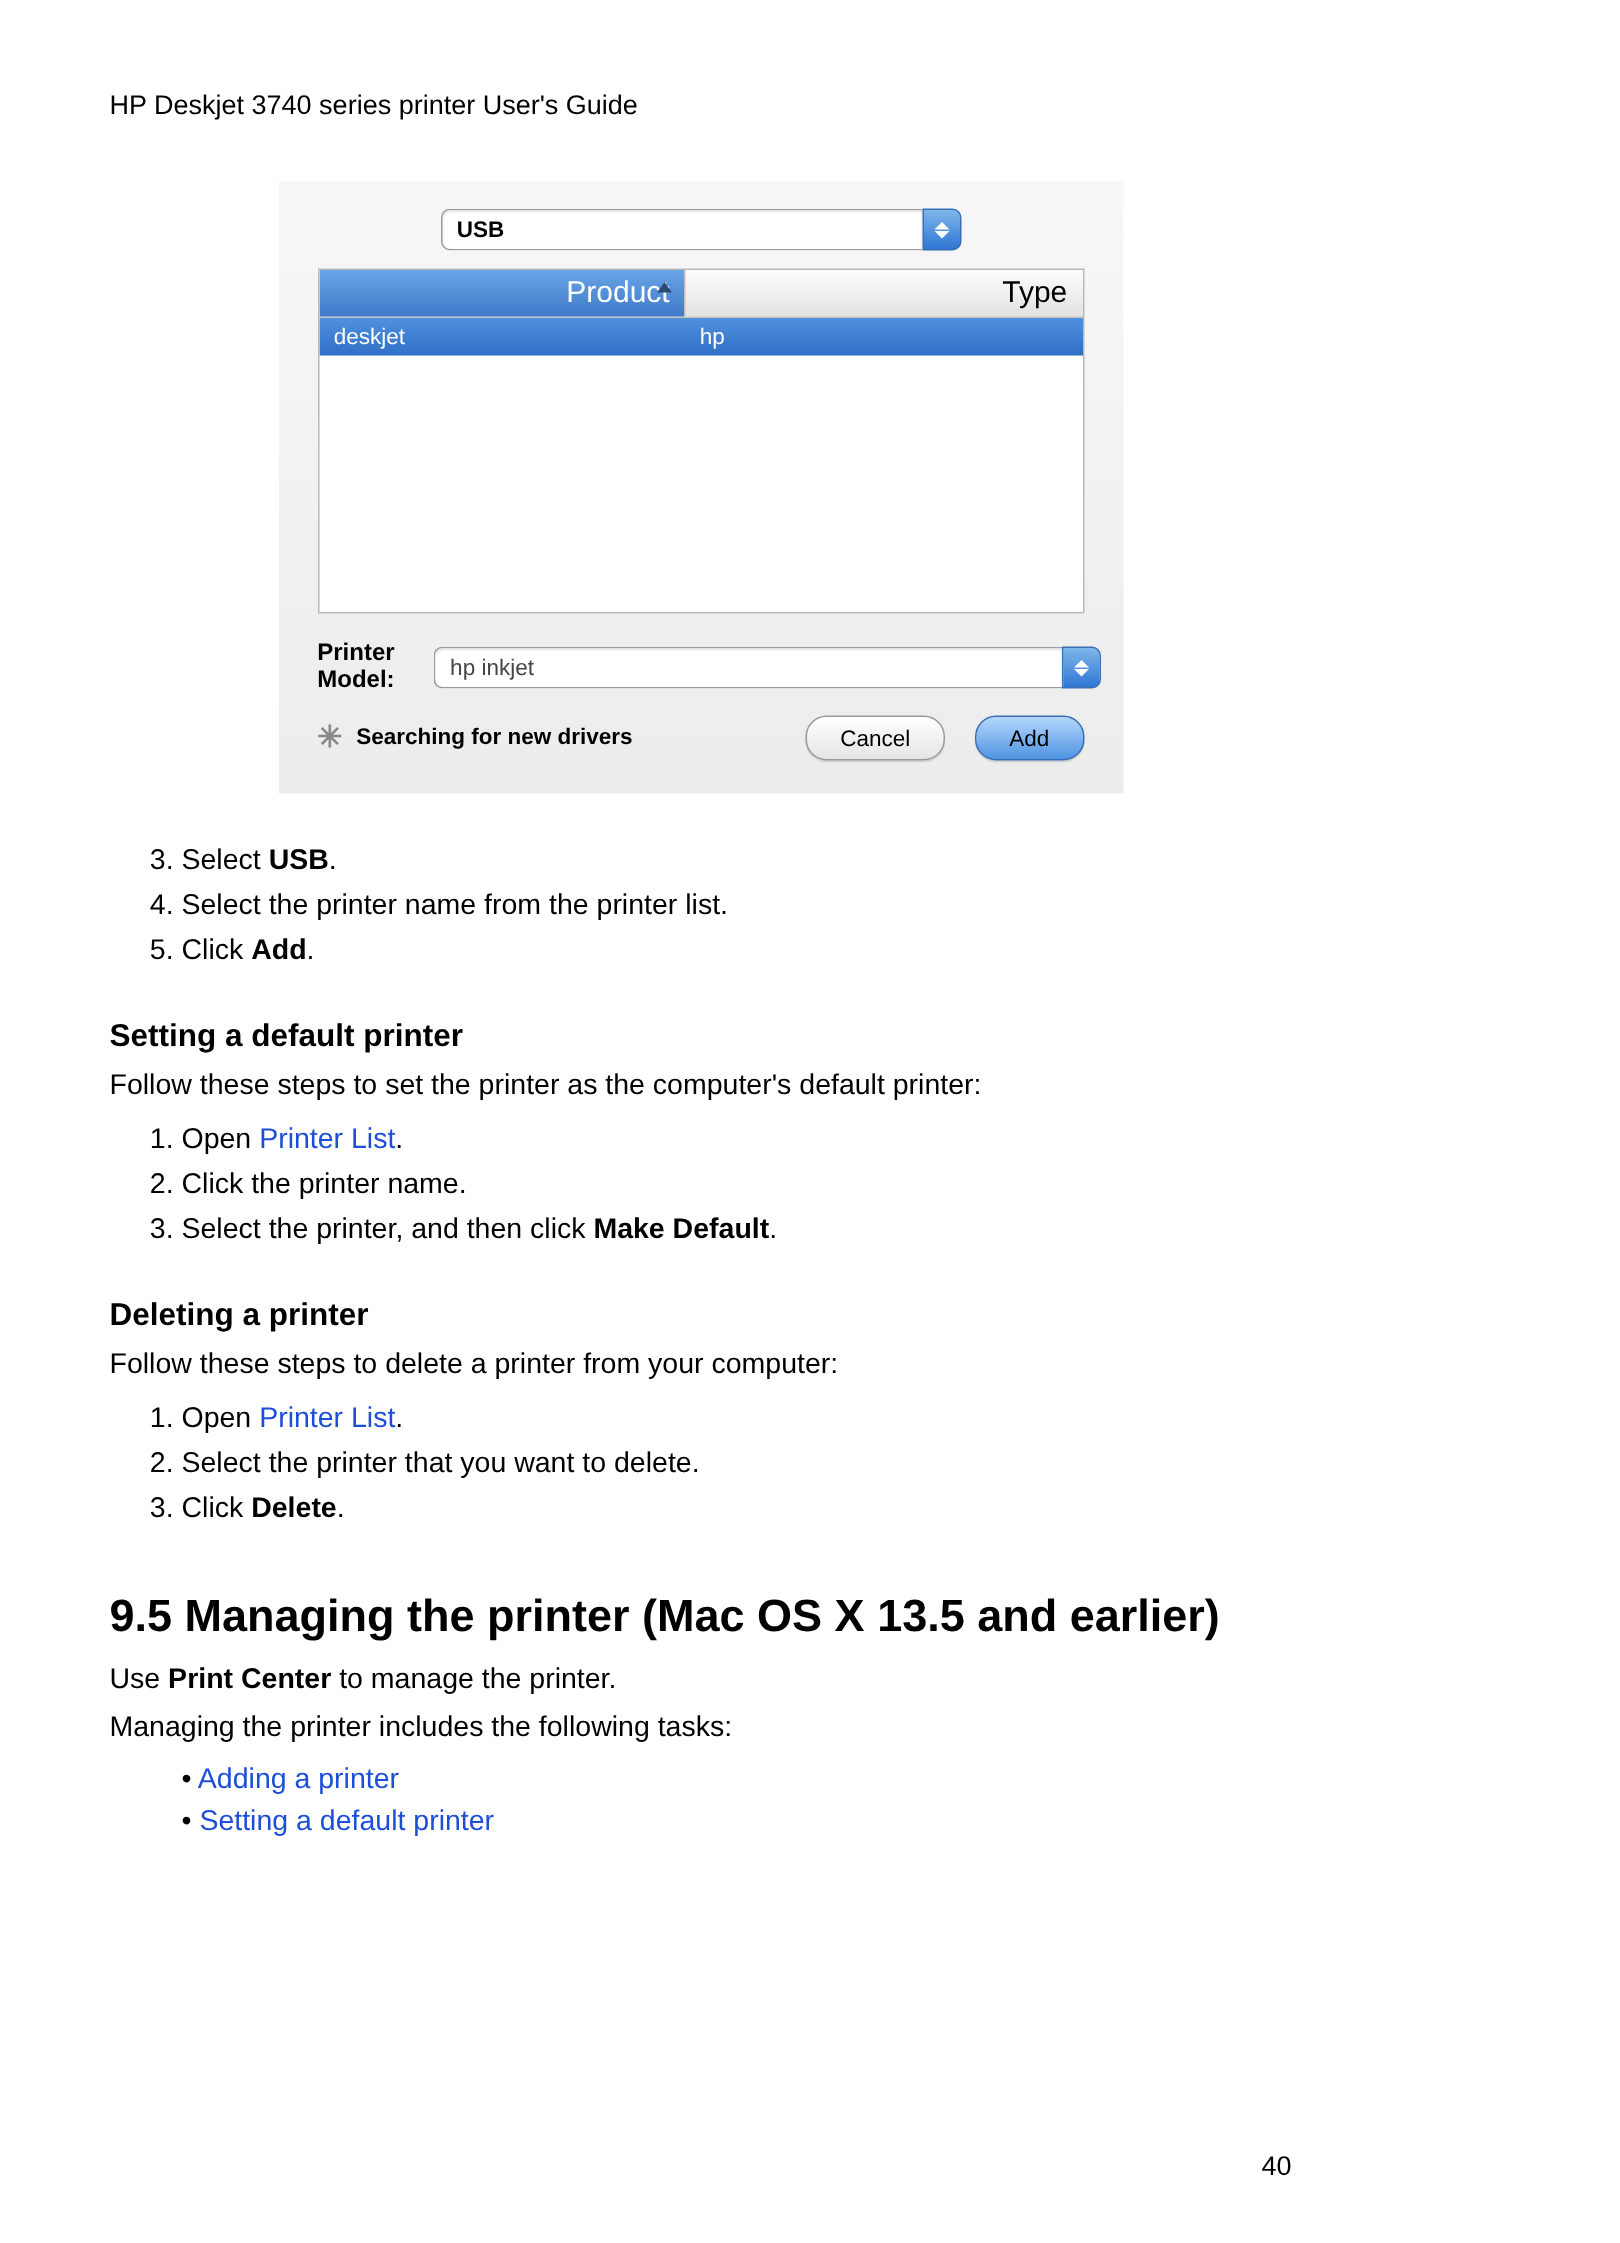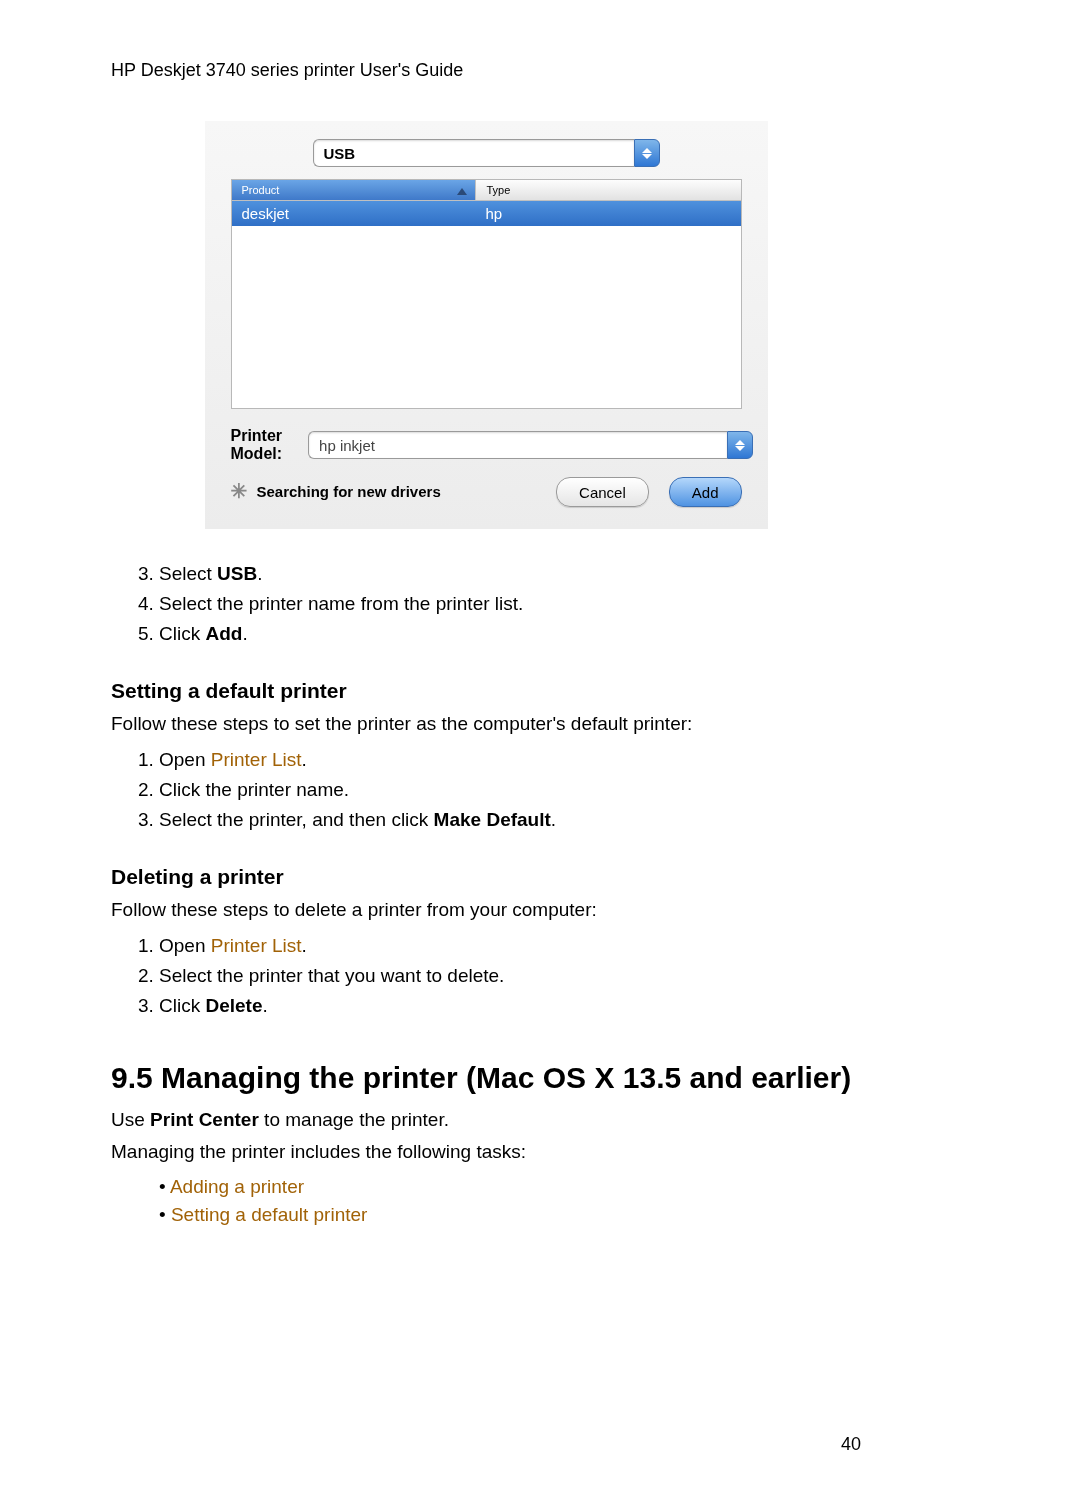--- a/index.html
+++ b/index.html
@@ -5,21 +5,21 @@
   html, body {
     margin: 0;
     padding: 0;
     background: #ffffff;
     font-family: Arial, Helvetica, sans-serif;
     color: #000;
   }
   .page {
     width: 996px;
     min-height: 1495px;
-    padding: 60px 135px 40px 111px;
+    padding: 60px 135px 40px 73px;
     box-sizing: border-box;
     position: relative;
   }
   .header-text {
     font-size: 18px;
     color: #000;
     margin-bottom: 40px;
   }
   .dialog-container {
     display: flex;
@@ -90,22 +90,23 @@
     border: 1px solid #b8b8b8;
     background: #fff;
     height: 228px;
     overflow: hidden;
     margin-bottom: 18px;
   }
   .list-header {
     display: flex;
     background: linear-gradient(#fdfdfd, #e2e2e2);
     border-bottom: 1px solid #c0c0c0;
-    font-size: 11px;
-    color: #000;
+    font-size: 20px;
+    color: #000;
+    text-align: right;
   }
   .list-header .col {
     padding: 4px 10px;
     border-right: 1px solid #c0c0c0;
   }
   .list-header .col.product { width: 44%; position: relative; background: linear-gradient(#6aa5e6, #3f79c9); color: #fff;}
   .list-header .col.product .sort-mark {
     position: absolute;
     right: 8px;
     top: 8px;
@@ -200,21 +201,21 @@
     margin: 8px 0 0 0;
     padding-left: 48px;
   }
   ul.bullets li::before {
     content: "• ";
   }
   ul.bullets li {
     padding: 3px 0;
   }
   .bold { font-weight: bold; }
-  .link { color: #a16207; }
+  .link { color: #1d4ed8; }
   h3.subhead {
     font-size: 21px;
     font-weight: bold;
     margin: 28px 0 10px 0;
   }
   p.body {
     font-size: 19px;
     margin: 10px 0;
   }
   h2.section-title {

